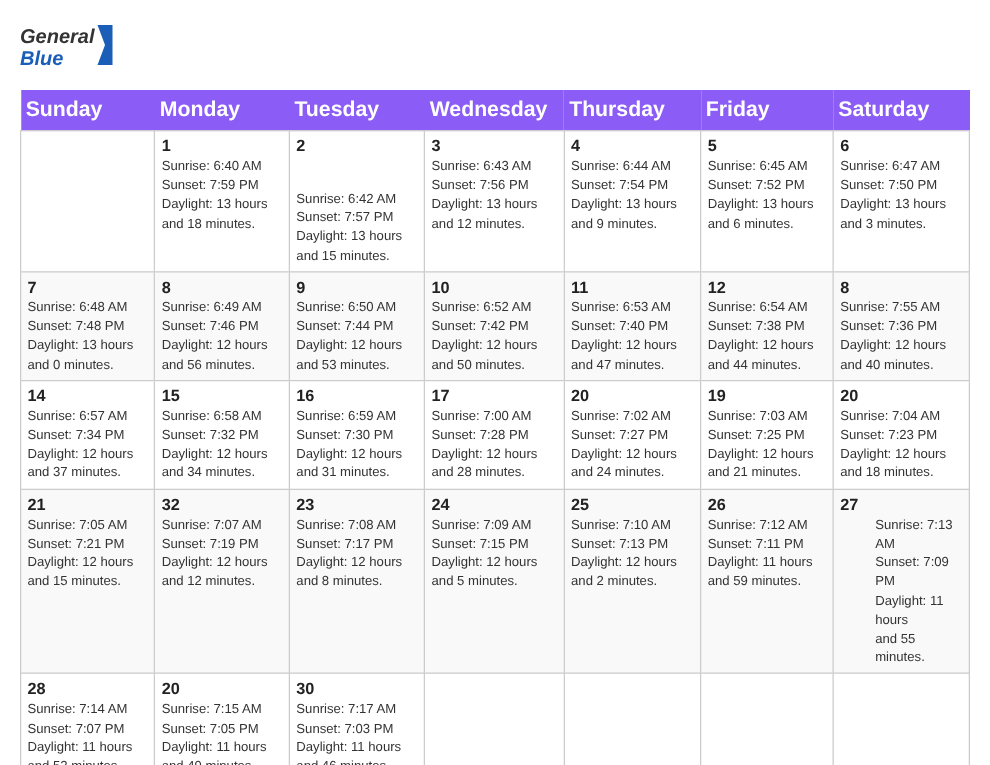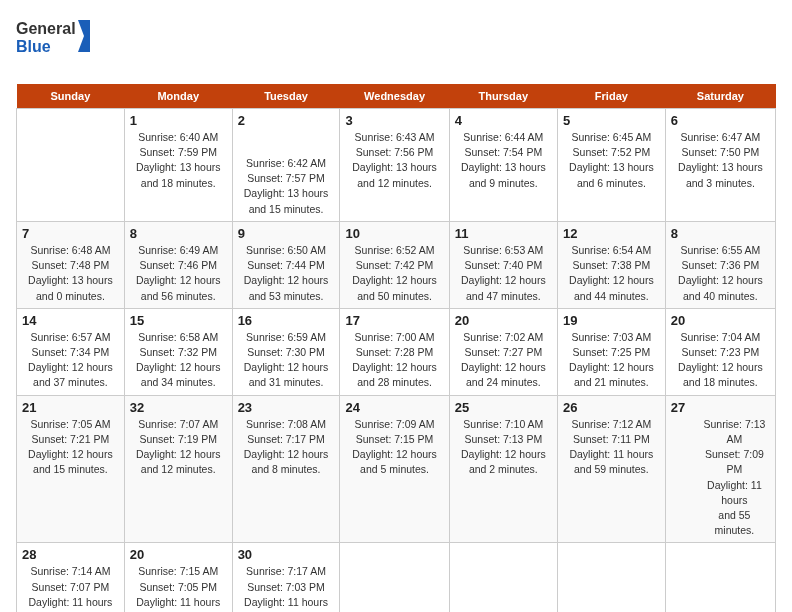--- a/index.html
+++ b/index.html
@@ -7,21 +7,22 @@
       font-family: Arial, sans-serif;
       background: #fff;
       width: 792px;
       min-height: 612px;
       padding: 16px;
     }
     .header {
       display: flex;
       justify-content: space-between;
       align-items: flex-start;
-      margin-bottom: 24px;
+      margin-bottom: 12px;
+      font-style: italic;
     }
     .logo {
       display: flex;
       align-items: center;
       gap: 4px;
     }
     .title-block {
       text-align: right;
     }
     .month-title {
@@ -32,25 +33,25 @@
     .subtitle {
       font-size: 15px;
       color: #555;
     }
     table {
       width: 100%;
       border-collapse: collapse;
       font-size: 11px;
     }
     thead tr th {
-      background: #c2410c;
+      background: #8b5cf6;
       color: #fff;
       padding: 6px 4px;
-      text-align: center;
-      font-size: 11px;
+      text-align: left;
+      font-size: 17px;
       font-weight: bold;
     }
     tbody tr td {
       border: 1px solid #ccc;
       padding: 4px 5px;
       vertical-align: top;
       width: 113px;
       min-height: 80px;
       background: #fff;
     }
@@ -60,21 +61,20 @@
     .day-num {
       font-size: 13px;
       font-weight: bold;
       color: #222;
       margin-bottom: 2px;
     }
     .day-info {
       color: #333;
       line-height: 1.45;
       font-size: 10.5px;
-      text-align: center;
     }
     .empty-cell { background: #fff !important; }
   </style>
 </head>
 <body>
 
 <div class="header">
   <div class="logo">
       <svg width="80" height="44" viewBox="0 0 80 44">
         <text x="0" y="18" font-size="16" font-weight="bold" fill="#333" font-family="Arial">General</text>
@@ -184,21 +184,21 @@
         </td>
         <td>
           <div class="day-num">12</div>
           <div class="day-info" style="white-space: pre-line;">Sunrise: 6:54 AM
 Sunset: 7:38 PM
 Daylight: 12 hours
 and 44 minutes.</div>
         </td>
         <td>
           <div class="day-num">8</div>
-          <div class="day-info" style="white-space: pre-line;">Sunrise: 6:55 AM
+          <div class="day-info" style="white-space: pre-line;">Sunrise: 7:55 AM
 Sunset: 7:36 PM
 Daylight: 12 hours
 and 40 minutes.</div>
         </td>
       </tr>
       <tr>
         <td>
           <div class="day-num">14</div>
           <div class="day-info" style="white-space: pre-line;">Sunrise: 6:57 AM
 Sunset: 7:34 PM

